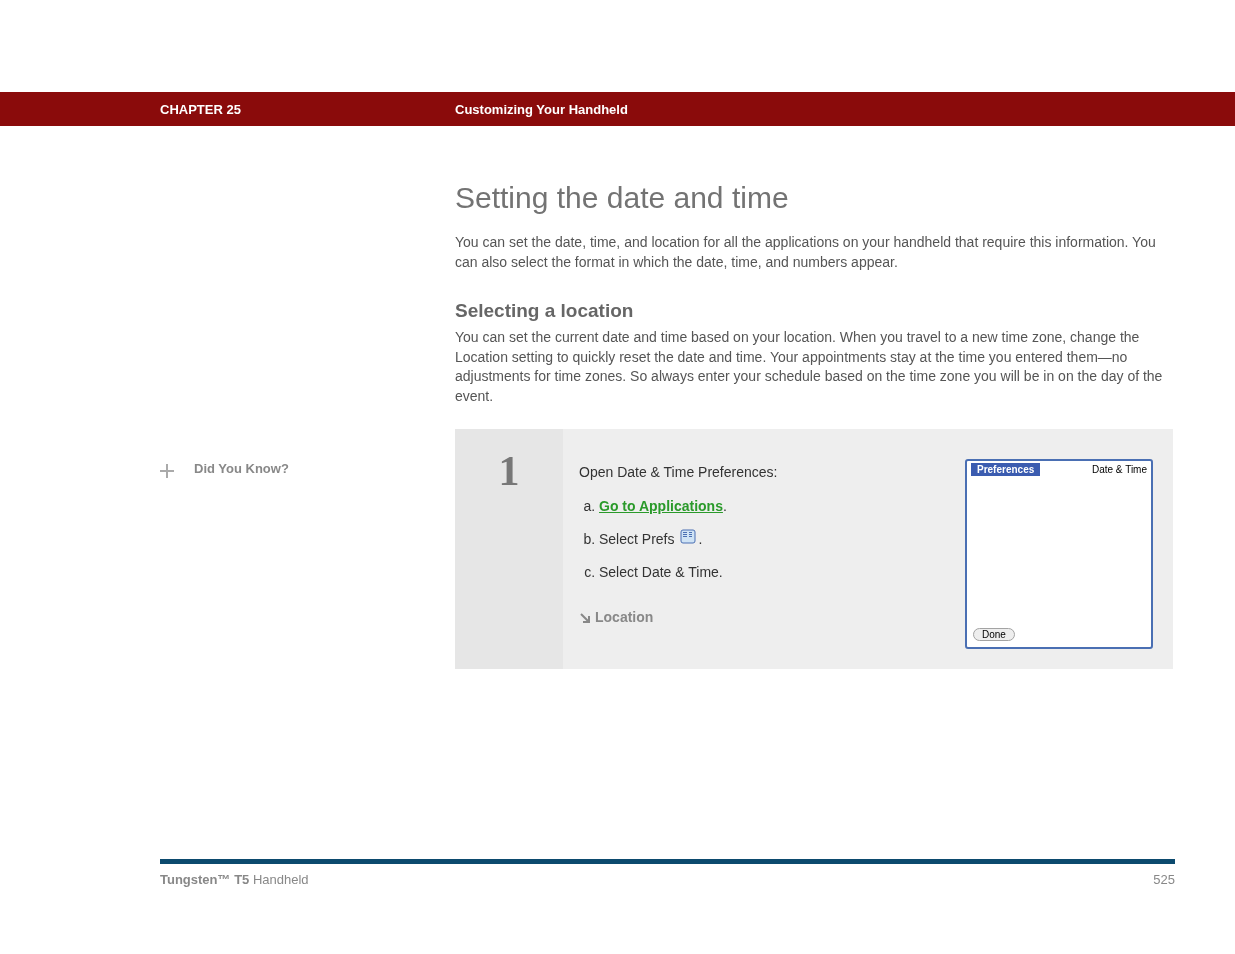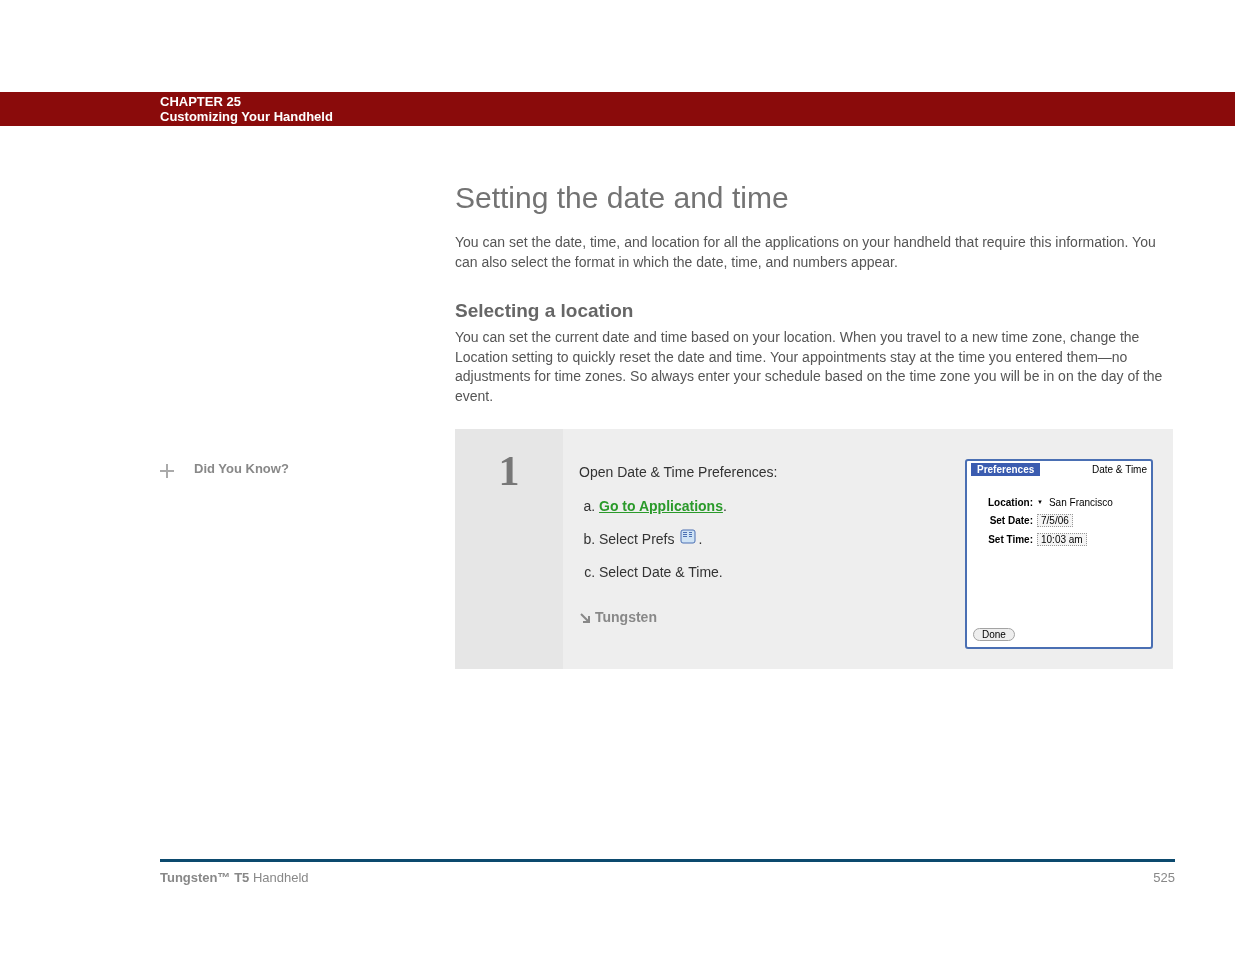--- a/index.html
+++ b/index.html
@@ -17,21 +17,20 @@
     color: #fff;
     font-weight: bold;
     font-size: 13px;
     display: flex;
     align-items: center;
   }
   .header-inner {
     width: 1015px;
     margin-left: 160px;
     display: flex;
-    flex-direction: column;
   }
   .chapter-label {
     width: 295px;
   }
   .chapter-title {
   }
   .content {
     width: 1015px;
     margin-left: 160px;
     display: flex;
@@ -213,21 +212,21 @@
     position: absolute;
     bottom: 6px;
     left: 6px;
     border: 1px solid #a3a3a3;
     border-radius: 10px;
     padding: 0 8px;
     font-size: 10px;
     background: #eee;
   }
   .footer {
-    border-top: 3px solid #0c4a6e;
+    border-top: 5px solid #0c4a6e;
     width: 1015px;
     margin-left: 160px;
     margin-top: 190px;
     padding-top: 8px;
     display: flex;
     justify-content: space-between;
     font-size: 13px;
     color: #888;
   }
   .footer .prod {
@@ -287,43 +286,28 @@
                     <rect x="11" y="3" width="3" height="1" fill="#4a6fb3"></rect>
                     <rect x="11" y="5" width="3" height="1" fill="#4a6fb3"></rect>
                     <rect x="11" y="7" width="3" height="1" fill="#4a6fb3"></rect>
                   </svg></span><span>.</span>
             </li>
             <li>Select Date &amp; Time.</li>
           </ol>
           <div class="continued">
             <span class="arrow-icon"><svg width="12" height="12" viewBox="0 0 12 12">
                   <path d="M2 2 L10 10 M10 4 L10 10 L4 10" stroke="#888" stroke-width="2" fill="none"></path>
-                </svg></span><span>Tungsten</span>
+                </svg></span><span>Location</span>
           </div>
         </div>
 
         <div class="palm-screen">
           <div class="palm-title">
             <span class="palm-title-left">Preferences</span>
             <span>Date &amp; Time</span>
-          </div>
-          <div class="palm-rows">
-            <div class="palm-row">
-              <span class="palm-label">Location:</span>
-              <span class="palm-dropdown">▼</span>
-              <span class="palm-value">San Francisco</span>
-            </div>
-            <div class="palm-row">
-              <span class="palm-label">Set Date:</span>
-              <span class="palm-box">7/5/06</span>
-            </div>
-            <div class="palm-row">
-              <span class="palm-label">Set Time:</span>
-              <span class="palm-box">10:03 am</span>
-            </div>
           </div>
           <div class="palm-done">Done</div>
         </div>
       </div>
     </div>
   </div>
 </div>
 
 <div class="footer">
   <div class="prod">

